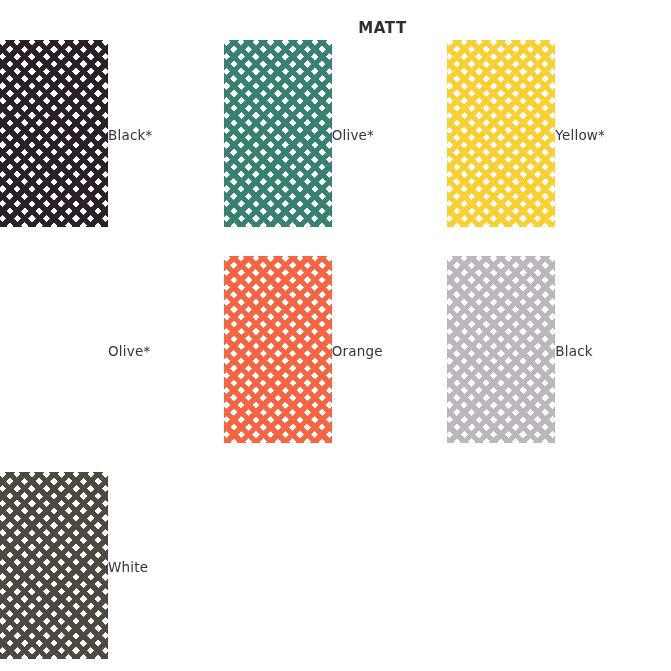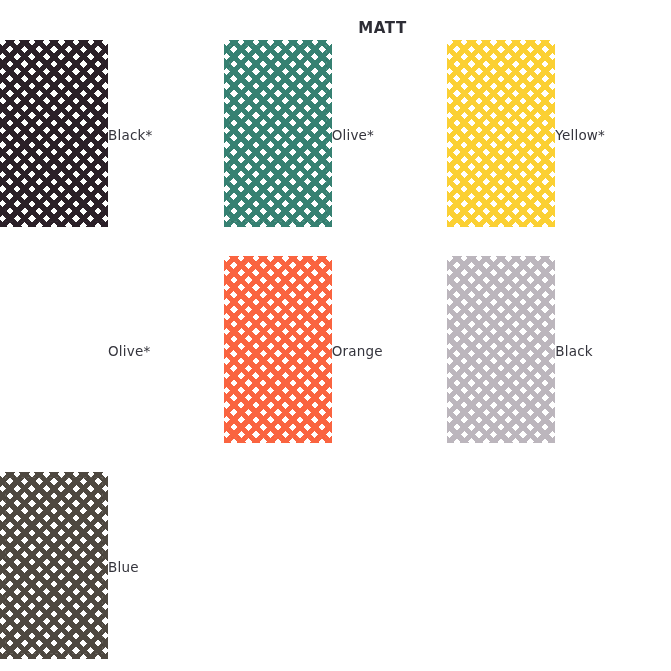--- a/index.html
+++ b/index.html
@@ -229,17 +229,17 @@
           </div>
         </div>
         <div class="swatch-label">Black</div>
       </div>
       <div class="swatch-cell">
         <div class="swatch-chip-wrap">
           <div class="swatch-chip" style="background-color: rgb(78, 72, 64);">
             <div class="swatch-weave"></div>
           </div>
         </div>
-        <div class="swatch-label">Blue</div>
+        <div class="swatch-label">White</div>
       </div>
     </div>
 
 </div>
 
 </body></html>

